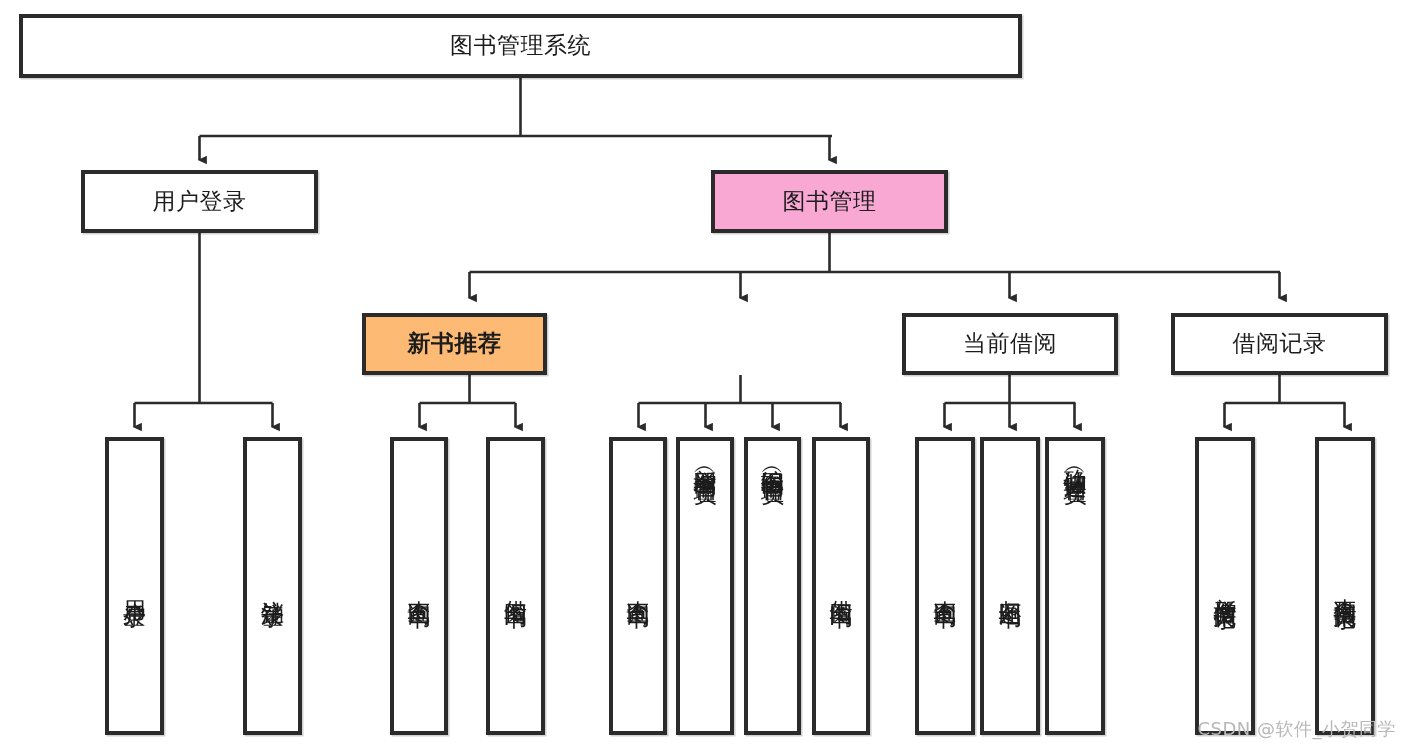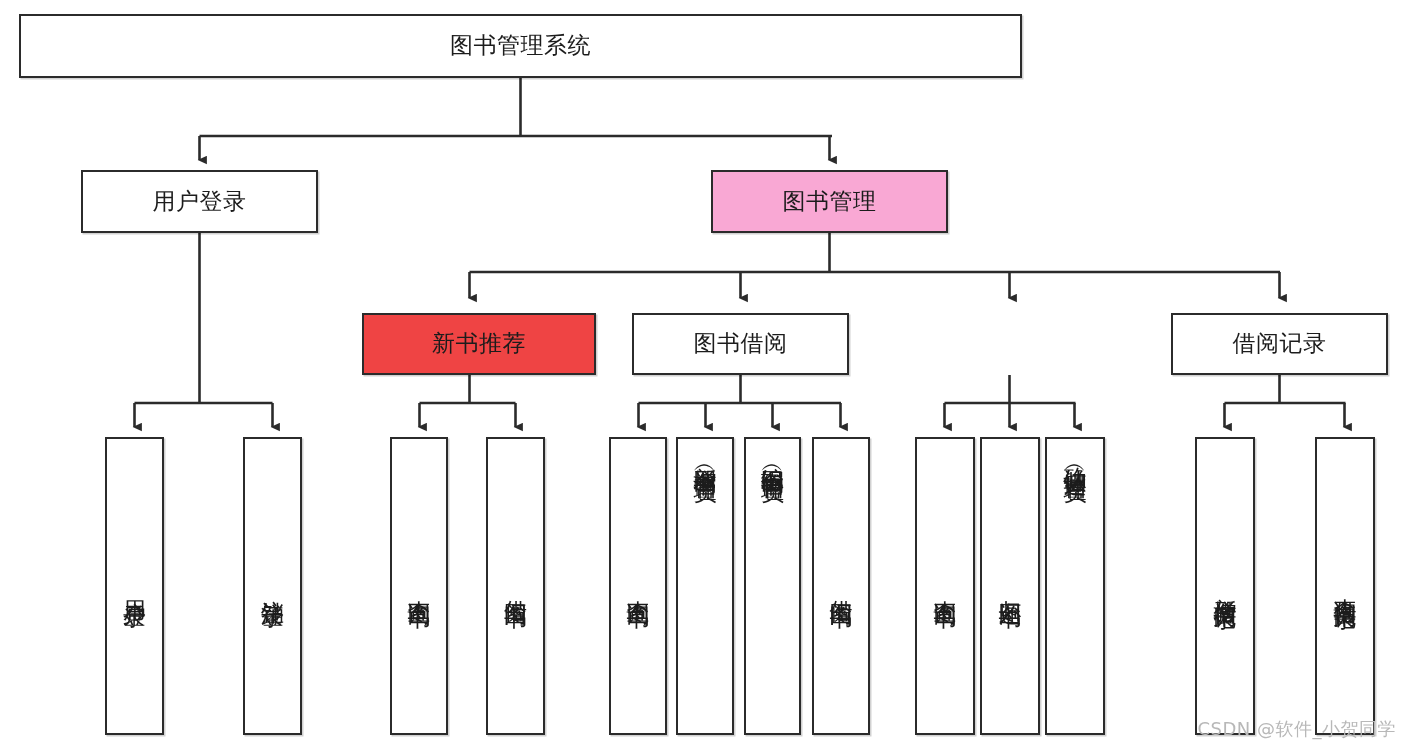--- a/index.html
+++ b/index.html
@@ -24,21 +24,21 @@
     left: 0;
     top: 0;
     width: 1405px;
     height: 747px;
     pointer-events: none;
   }
   .node {
     position: absolute;
     box-sizing: border-box;
     background: #ffffff;
-    border: 2px solid #0c4a6e;
+    border: 4px solid #0c4a6e;
     display: flex;
     align-items: center;
     justify-content: center;
     box-shadow: 1.5px 1.5px 0 rgba(0,0,0,0.18);
   }
   .node .label {
     color: #1c1c1c;
     line-height: 1.18;
     white-space: pre;
     text-align: center;
@@ -132,25 +132,25 @@
     <span class="label" style="color: rgb(28, 28, 28);">图书管理系统</span>
   </div>
 
   <div class="node horizontal" style="left: 81px; top: 170px; width: 237px; height: 63px; border-color: rgb(43, 43, 43); background: rgb(255, 255, 255);">
     <span class="label" style="color: rgb(28, 28, 28);">用户登录</span>
   </div>
   <div class="node horizontal" style="left: 711px; top: 170px; width: 237px; height: 63px; border-color: rgb(43, 43, 43); background: #f9a8d4;">
     <span class="label" style="color: rgb(28, 28, 28);">图书管理</span>
   </div>
 
-  <div class="node horizontal" style="left: 362px; top: 313px; width: 234px; height: 62px; border-color: rgb(43, 43, 43); background: #ef4444;">
+  <div class="node horizontal" style="left: 362px; top: 313px; width: 185px; height: 62px; border-color: rgb(43, 43, 43); background: #fdba74; font-weight: bold;">
     <span class="label" style="color: rgb(28, 28, 28);">新书推荐</span>
   </div>
-  <div class="node horizontal" style="left: 632px; top: 313px; width: 217px; height: 62px; border-color: rgb(43, 43, 43); background: rgb(255, 255, 255);">
-    <span class="label" style="color: rgb(28, 28, 28);">图书借阅</span>
+  <div class="node horizontal" style="left: 902px; top: 313px; width: 216px; height: 62px; border-color: rgb(43, 43, 43); background: rgb(255, 255, 255);">
+    <span class="label" style="color: rgb(28, 28, 28);">当前借阅</span>
   </div>
   <div class="node horizontal" style="left: 1171px; top: 313px; width: 217px; height: 62px; border-color: rgb(43, 43, 43); background: rgb(255, 255, 255);">
     <span class="label" style="color: rgb(28, 28, 28); text-align: right;">借阅记录</span>
   </div>
 
   <div class="node vertical v-mid" style="left: 105px; top: 437px; width: 59px; height: 298px; border-color: rgb(43, 43, 43); background: rgb(255, 255, 255);">
     <span class="label" style="color: rgb(28, 28, 28);">用户登录</span>
   </div>
   <div class="node vertical v-mid" style="left: 243px; top: 437px; width: 59px; height: 298px; border-color: rgb(43, 43, 43); background: rgb(255, 255, 255);">
     <span class="label" style="color: rgb(28, 28, 28);">注销登录</span>

